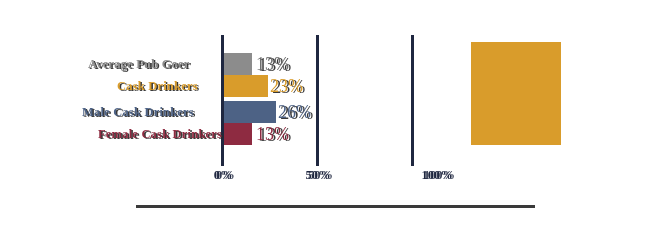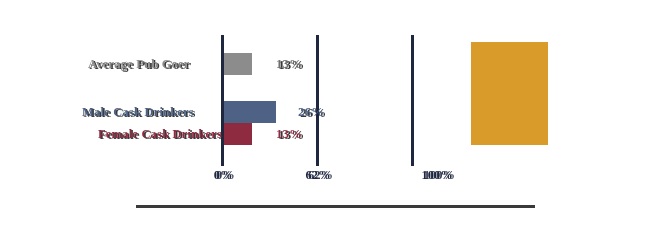--- a/index.html
+++ b/index.html
@@ -7,21 +7,21 @@
     margin: 0;
     padding: 0;
     background: #ffffff;
   }
   body {
     font-family: "Liberation Serif", "DejaVu Serif", serif;
   }
 
   .screen {
     position: relative;
-    width: 548px;
+    width: 650px;
     height: 211px;
     background: #ffffff;
     overflow: hidden;
   }
 
   
   .chart {
     position: absolute;
     left: 0;
     top: 0;
@@ -62,25 +62,24 @@
 
   .bar-rect {
     position: absolute;
     height: 100%;
     top: 0;
   }
 
   .bar-value {
     position: absolute;
     white-space: nowrap;
-    font-size: 13px;
-    font-weight: bold;
+    font-size: 18px;
+    font-weight: normal;
     line-height: 22px;
     text-shadow: 2.2px 0.6px 0 rgba(30,30,30,0.88);
-    margin-left: 20px;
   }
 
   
   .tick-label {
     position: absolute;
     top: 168px;
     transform: translateX(-50%);
     font-size: 12.5px;
     font-weight: bold;
     color: #1f2740;
@@ -113,35 +112,40 @@
 
     <div class="gridline" style="left:411px; top:35px; height:131px;"></div>
 
     <div class="bar-row" style="top:53px;">
 
       <div class="bar-label" style="left:88px; right:auto; color:#8c8c8c;">Average Pub Goer</div>
       <div class="bar-rect" style="left:224px; width:28px; background:#8c8c8c;"></div>
       <div class="bar-value" style="left:256px; color:#6f6f6f;">13%</div>
     </div>
 
+    <div class="bar-row" style="top:75px;">
+      <div class="bar-label" style="left:117px; right:auto; color:#d99c2b;">Cask Drinkers</div>
+      <div class="bar-rect" style="left:224px; width:44px; background:#d99c2b;"></div>
+      <div class="bar-value" style="left:270px; color:#d99c2b;">23%</div>
+    </div>
 
     <div class="bar-row" style="top:101px;">
       <div class="bar-label" style="left:82px; right:auto; color:#4d6285;">Male Cask Drinkers</div>
       <div class="bar-rect" style="left:224px; width:52px; background:#4d6285;"></div>
       <div class="bar-value" style="left:278px; color:#4d6285;text-align:right;">26%</div>
     </div>
 
     <div class="bar-row" style="top:123px;">
       <div class="bar-label" style="left:68px; right:auto; color:#8e2b41;margin-left:30px;">Female Cask Drinkers</div>
       <div class="bar-rect" style="left:224px; width:28px; background:#8e2b41;"></div>
       <div class="bar-value" style="left:256px; color:#8e2b41;">13%</div>
     </div>
 
     <div class="tick-label" style="left:223px;">0%</div>
-    <div class="tick-label" style="left:318px;">62%</div>
+    <div class="tick-label" style="left:318px;">50%</div>
     <div class="tick-label" style="left:413px;margin-left:24px;">100%</div>
 
   </div>
 
   <div class="side-graphic" style="left:471px; top:42px; width:90px; height:103px; background:#d99c2b;"></div>
 
   <div class="bottom-rule" style="left:136px; top:205px; width:399px;"></div>
 
 </div>
 

